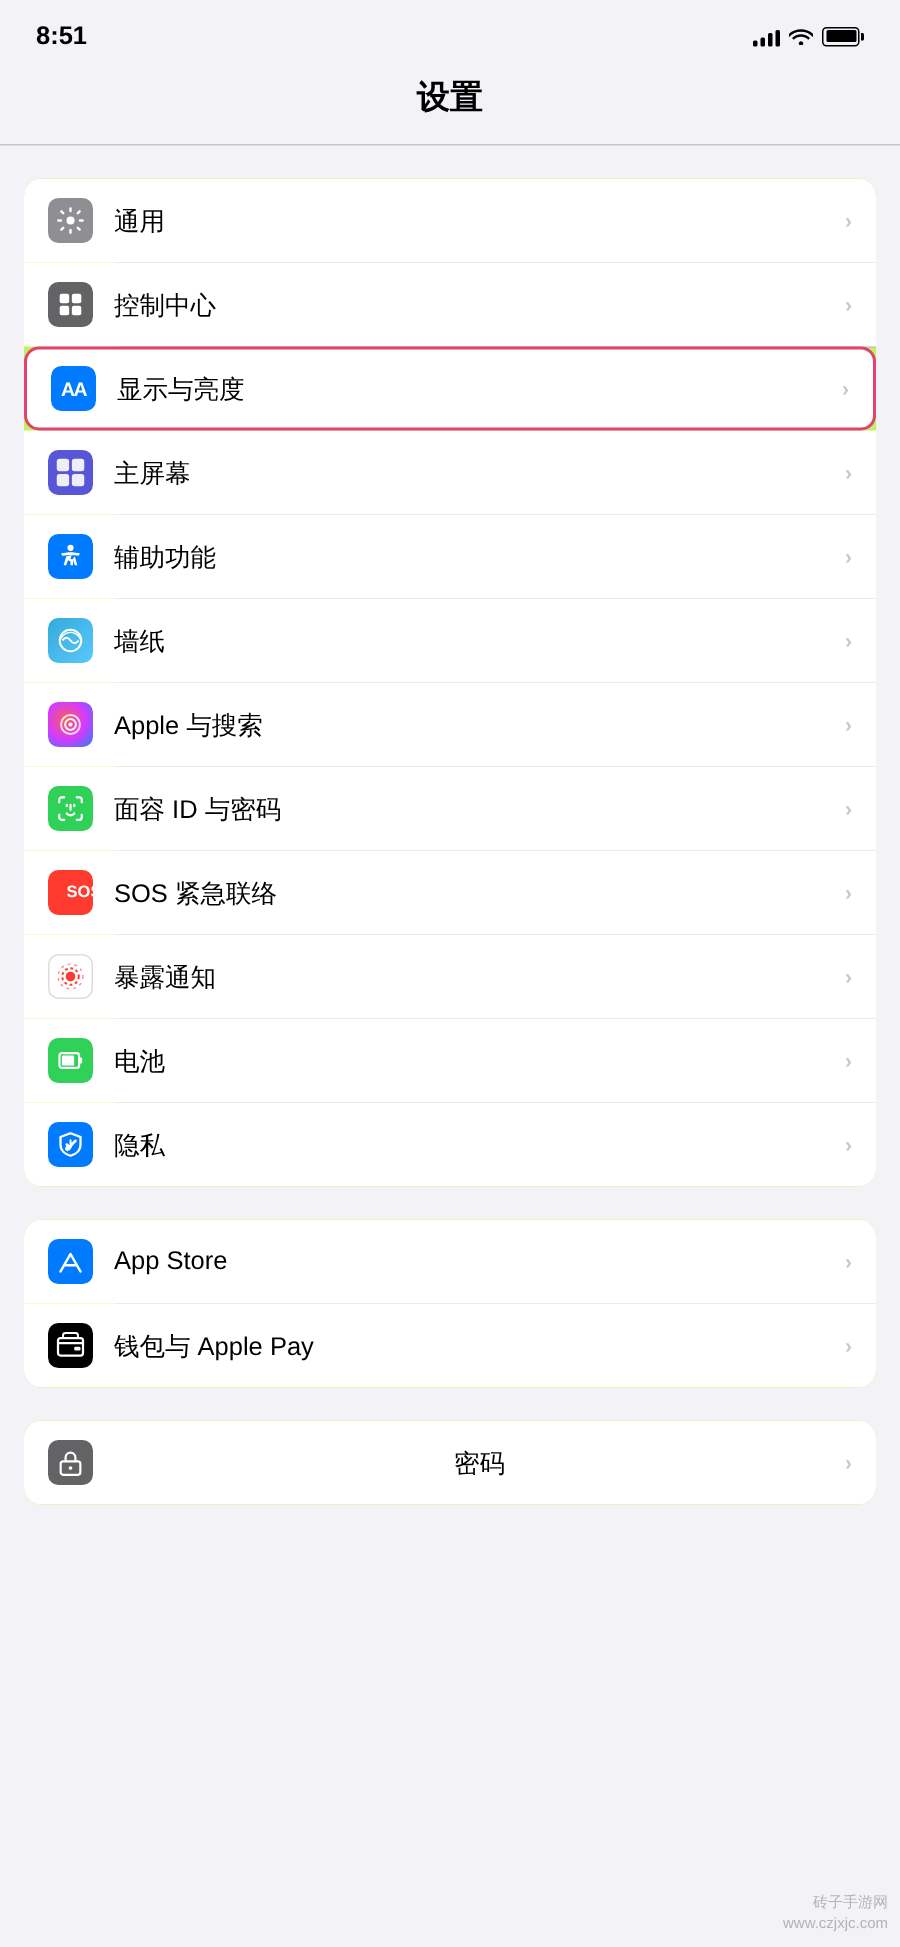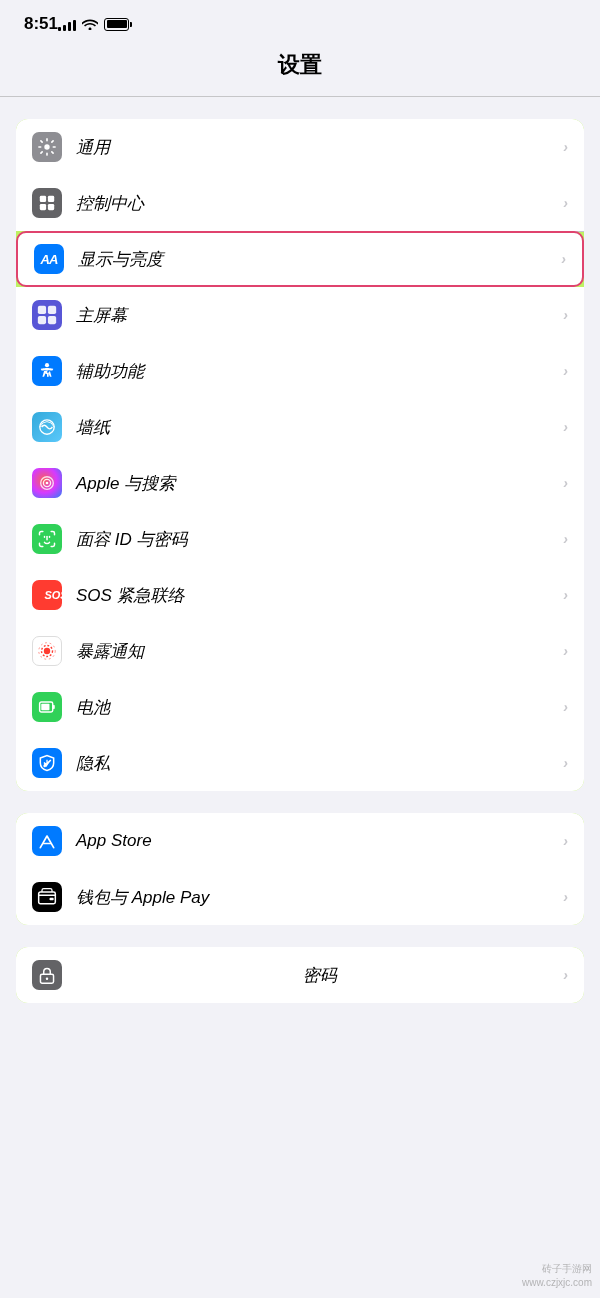--- a/index.html
+++ b/index.html
@@ -9,20 +9,21 @@
       width: 600px;
       min-height: 1298px;
       background: #f2f2f7;
       font-family: -apple-system, "PingFang SC", "Helvetica Neue", sans-serif;
       overflow-x: hidden;
     }
 
     
     .status-bar {
       display: flex;
+      justify-content: space-between;
       align-items: center;
       padding: 14px 24px 8px 24px;
       background: #f2f2f7;
     }
 
     .status-time {
       font-size: 17px;
       font-weight: 600;
       color: #000;
     }
@@ -98,21 +99,20 @@
       background: #c6c6c8;
       margin: 0 0;
     }
 
     
     .settings-group {
       margin: 22px 16px 0 16px;
       background: #bef264;
       border-radius: 12px;
       overflow: hidden;
-      font-style: italic;
     }
 
     .settings-item {
       display: flex;
       align-items: center;
       padding: 11px 16px;
       background: #fff;
       position: relative;
       cursor: pointer;
       min-height: 56px;

